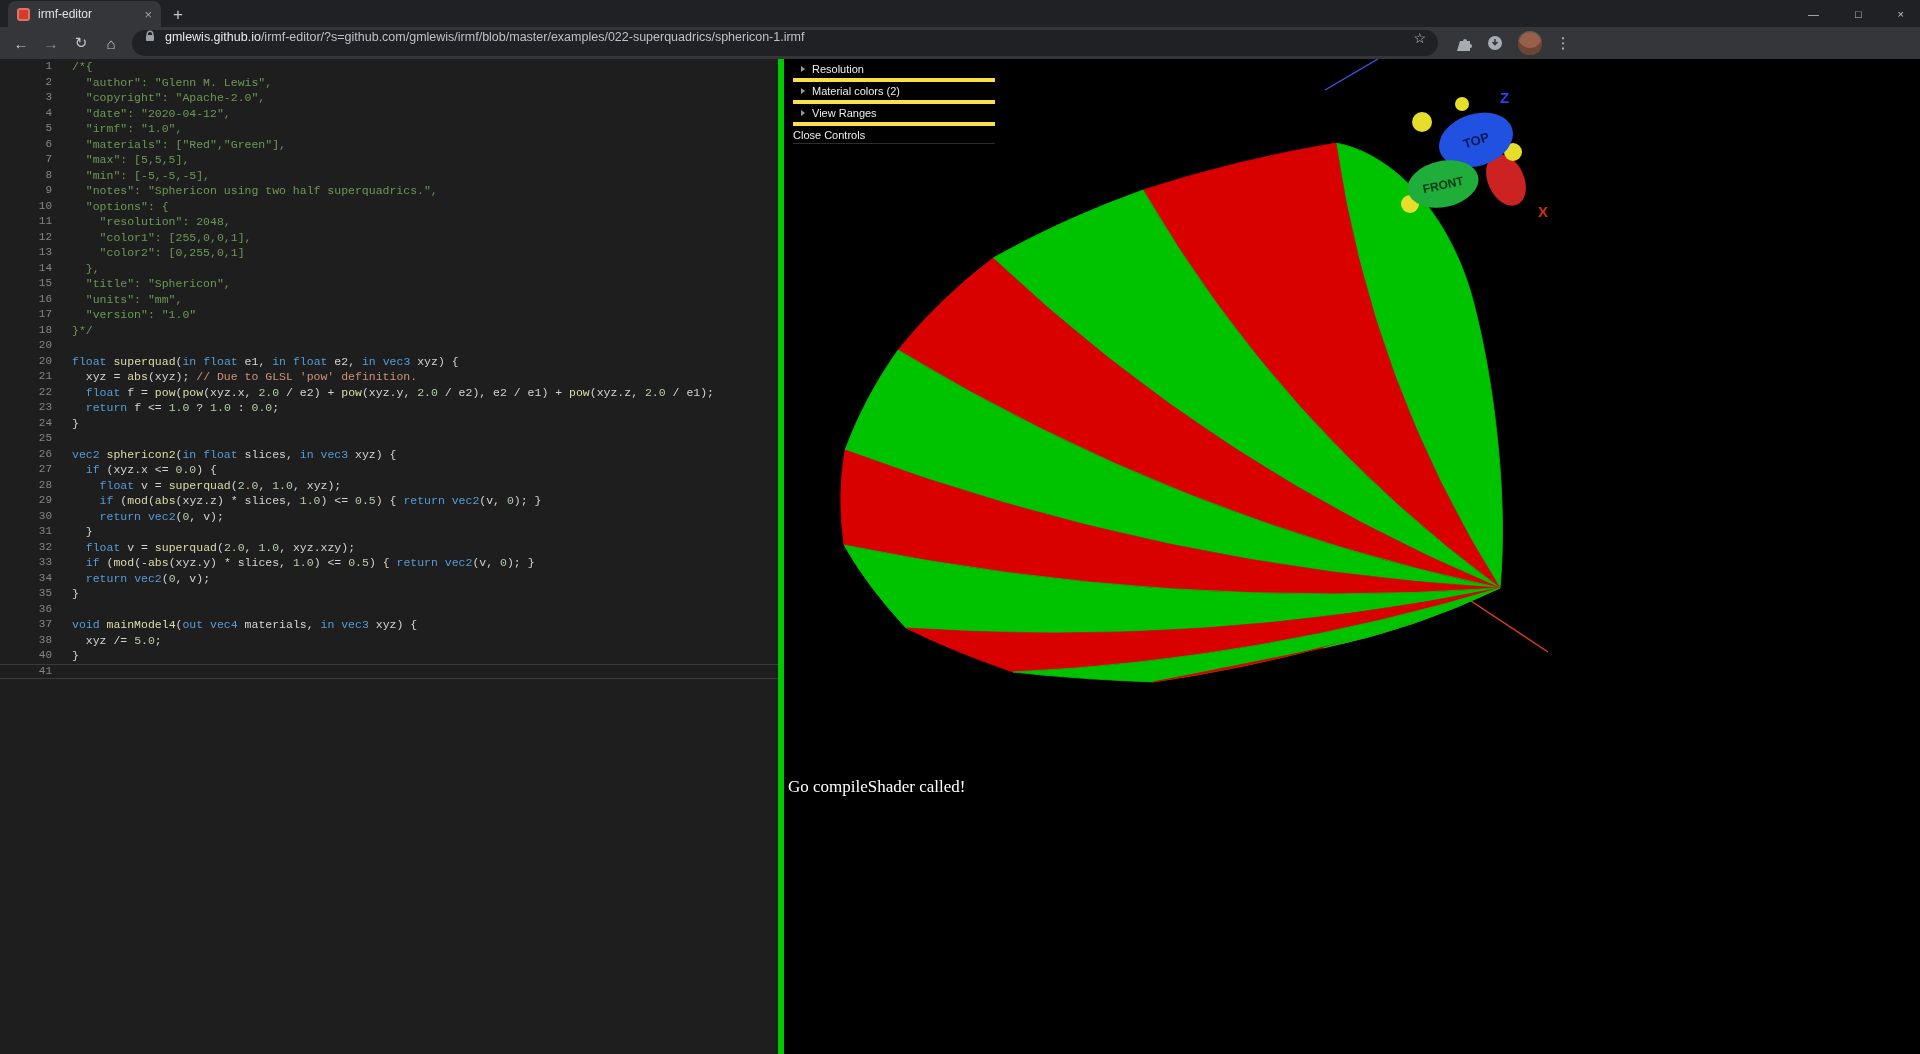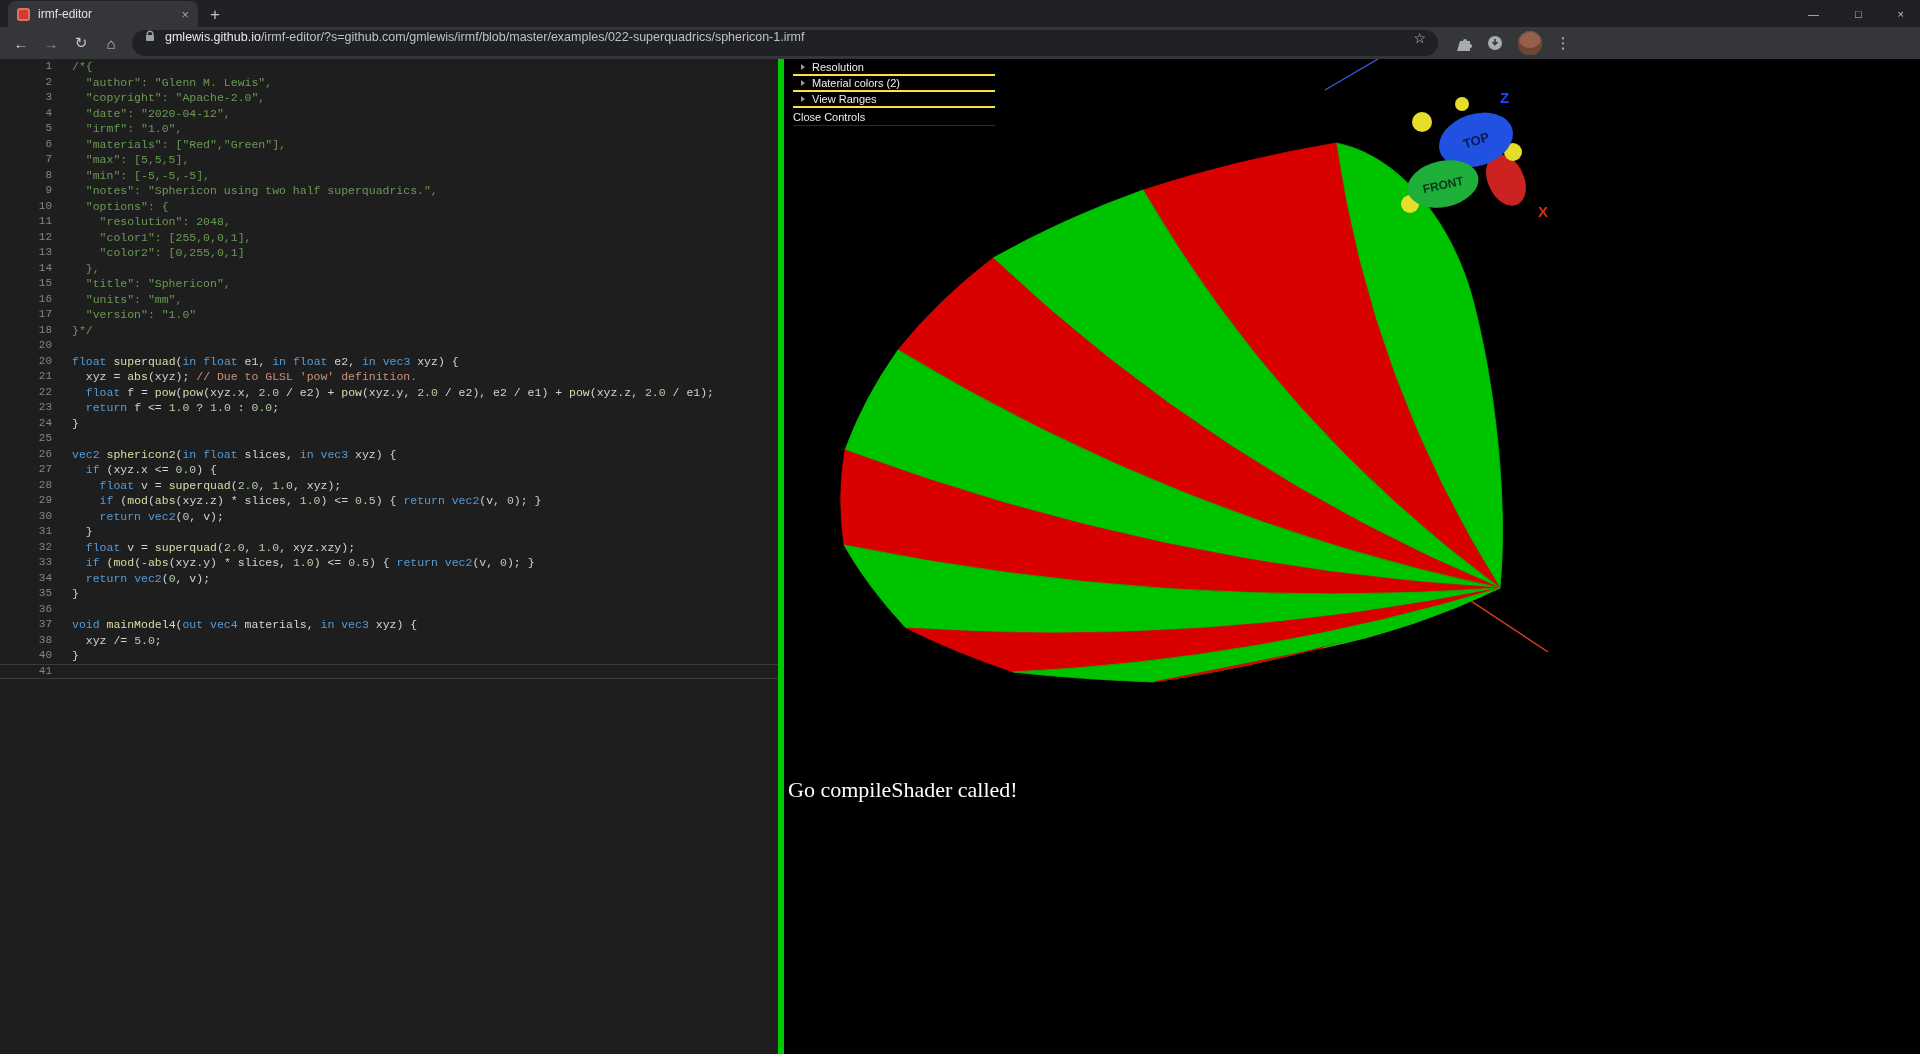--- a/index.html
+++ b/index.html
@@ -1,20 +1,20 @@
 <!DOCTYPE html>
 <html><head>
 <meta charset="utf-8">
 <style>
   *{box-sizing:border-box;margin:0;padding:0}
   html,body{width:1920px;height:1054px;overflow:hidden;background:#000;font-family:"Liberation Sans",sans-serif}
 
   
   .tabstrip{height:27px;background:#202124;display:flex;align-items:flex-end;position:relative}
-  .tab{width:190px;height:26px;background:#35363a;border-radius:8px 8px 0 0;display:flex;align-items:center;gap:8px;padding:0 9px;margin-left:8px}
+  .tab{width:153px;height:26px;background:#35363a;border-radius:8px 8px 0 0;display:flex;align-items:center;gap:8px;padding:0 9px;margin-left:8px}
   .favicon{width:13px;height:13px;border-radius:3px;background:#d43a2f;box-shadow:inset 0 0 0 2px rgba(255,255,255,.28);flex:0 0 13px}
   .tab-title{font-size:12px;color:#dfe1e5;flex:1;white-space:nowrap;overflow:hidden}
   .tab-close{color:#9aa0a6;font-size:13px;line-height:13px}
   .newtab{color:#c4c7c5;font-size:17px;margin:0 0 4px 12px;line-height:17px}
   .win-controls{position:absolute;right:16px;top:0;height:27px;display:flex;align-items:center;gap:36px;color:#c4c7c5;font-size:11px}
 
   .toolbar{height:32px;background:#35363a;display:flex;align-items:center;padding:0 8px;gap:4px}
   .tb-icon{width:26px;height:26px;border-radius:50%;display:flex;align-items:center;justify-content:center;color:#c4c7c5;font-size:15px;flex:0 0 26px}
   .tb-icon.dim{color:#8b9095}
   .omnibox{width:1306px;height:26px;background:#202124;border-radius:13px;display:flex;padding:0 12px;gap:9px;margin-left:4px}
@@ -40,25 +40,25 @@
 
   .divider{width:6px;background:#00c800;flex:0 0 6px}
 
   
   .canvas{flex:1;position:relative;background:#000;overflow:hidden}
   svg.scene{position:absolute;left:0;top:0;width:1136px;height:995px}
   svg.gizmo{position:absolute;left:610px;top:20px}
 
   
   .gui{position:absolute;left:9px;top:1px;width:202px;font-size:11px;color:#ededed}
-  .gui-row{height:16px;background:#000;border-bottom:2px solid #fde047;display:flex;align-items:center;padding-left:8px;gap:7px}
+  .gui-row{height:22px;background:#000;border-bottom:4px solid #fde047;display:flex;align-items:center;padding-left:8px;gap:7px}
   .gui-arrow{width:0;height:0;border-left:4px solid #9a9a9a;border-top:3.5px solid transparent;border-bottom:3.5px solid transparent}
   .gui-close{height:18px;line-height:18px;background:#000;text-align:left;border-bottom:1px solid #2c2c31;cursor:pointer}
 
-  .status{position:absolute;left:4px;top:718px;font-family:"Liberation Serif",serif;font-size:22px;color:#fff}
+  .status{position:absolute;left:4px;top:718px;font-family:"Liberation Serif",serif;font-size:17px;color:#fff}
 </style>
 </head>
 <body>
 
 <div class="tabstrip">
   <div class="tab">
     <span class="favicon"></span>
     <span class="tab-title">irmf-editor</span>
     <span class="tab-close">×</span>
   </div>

